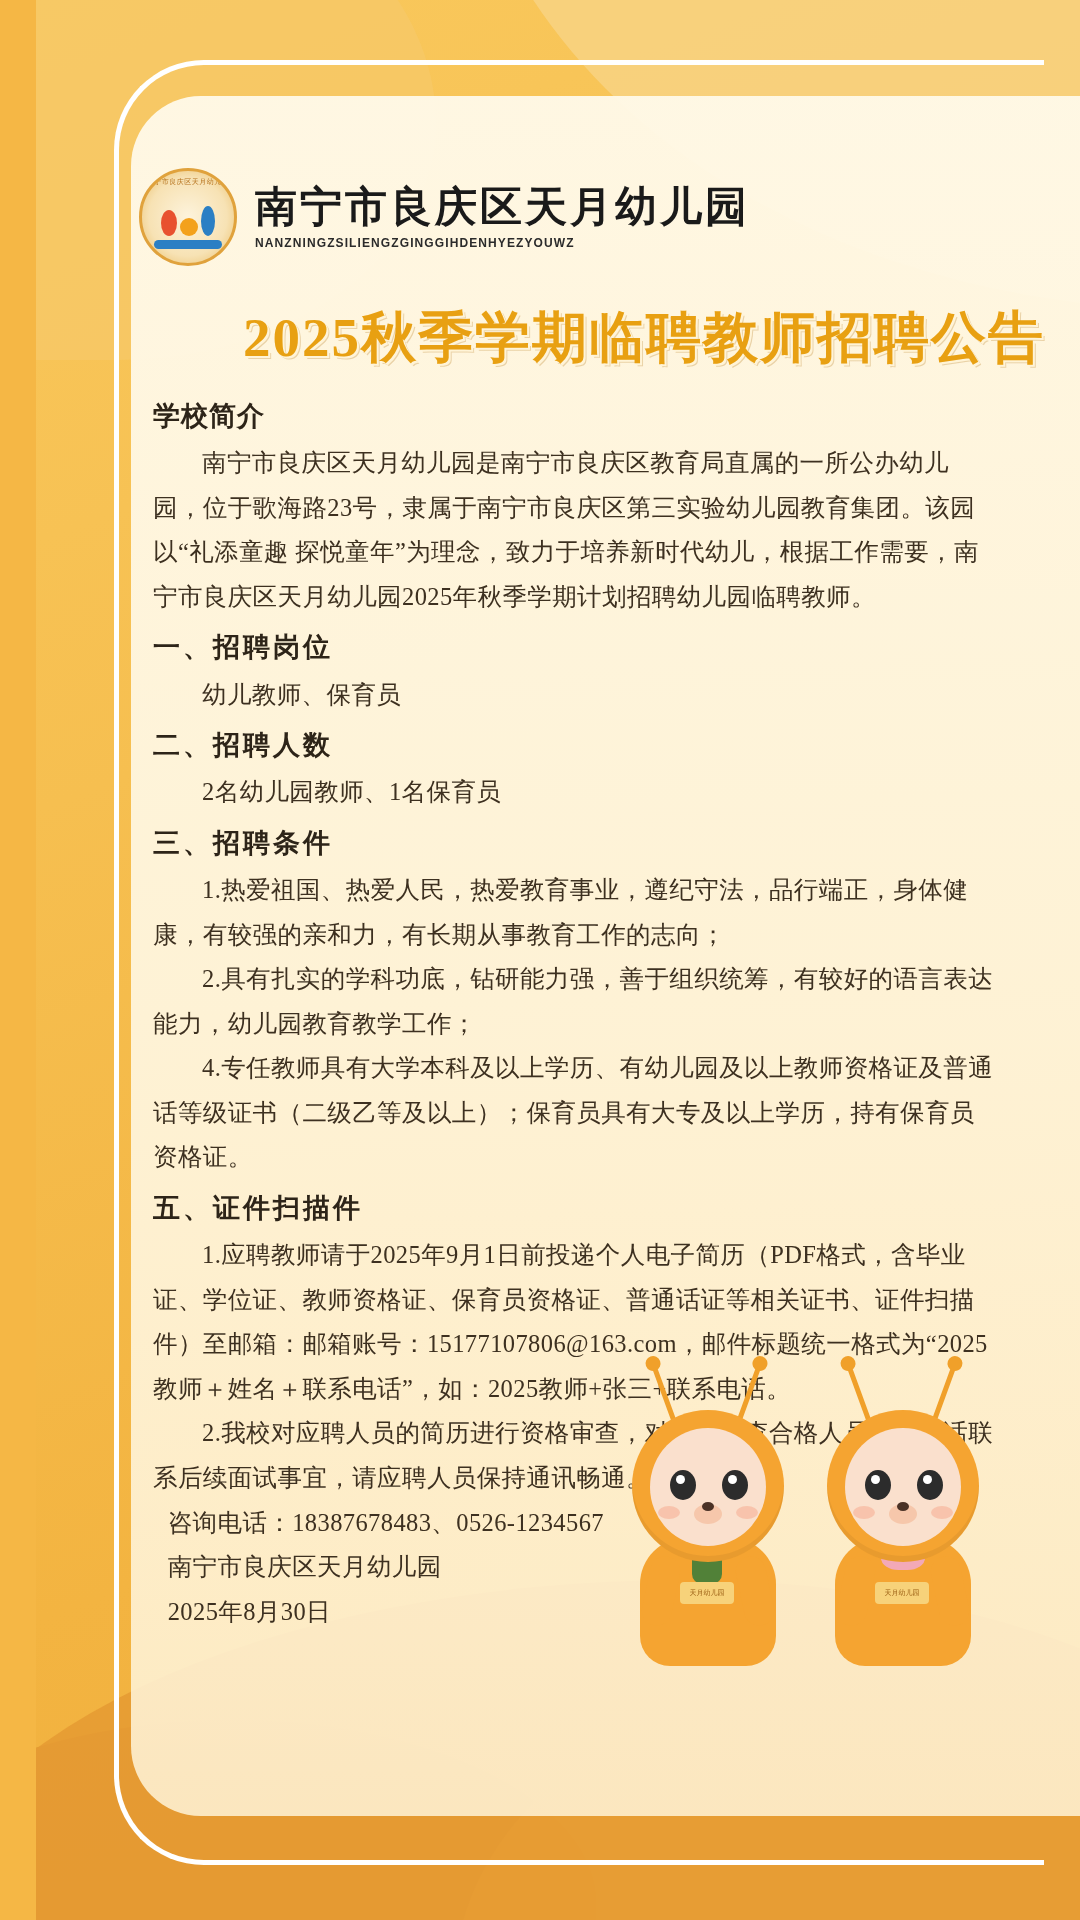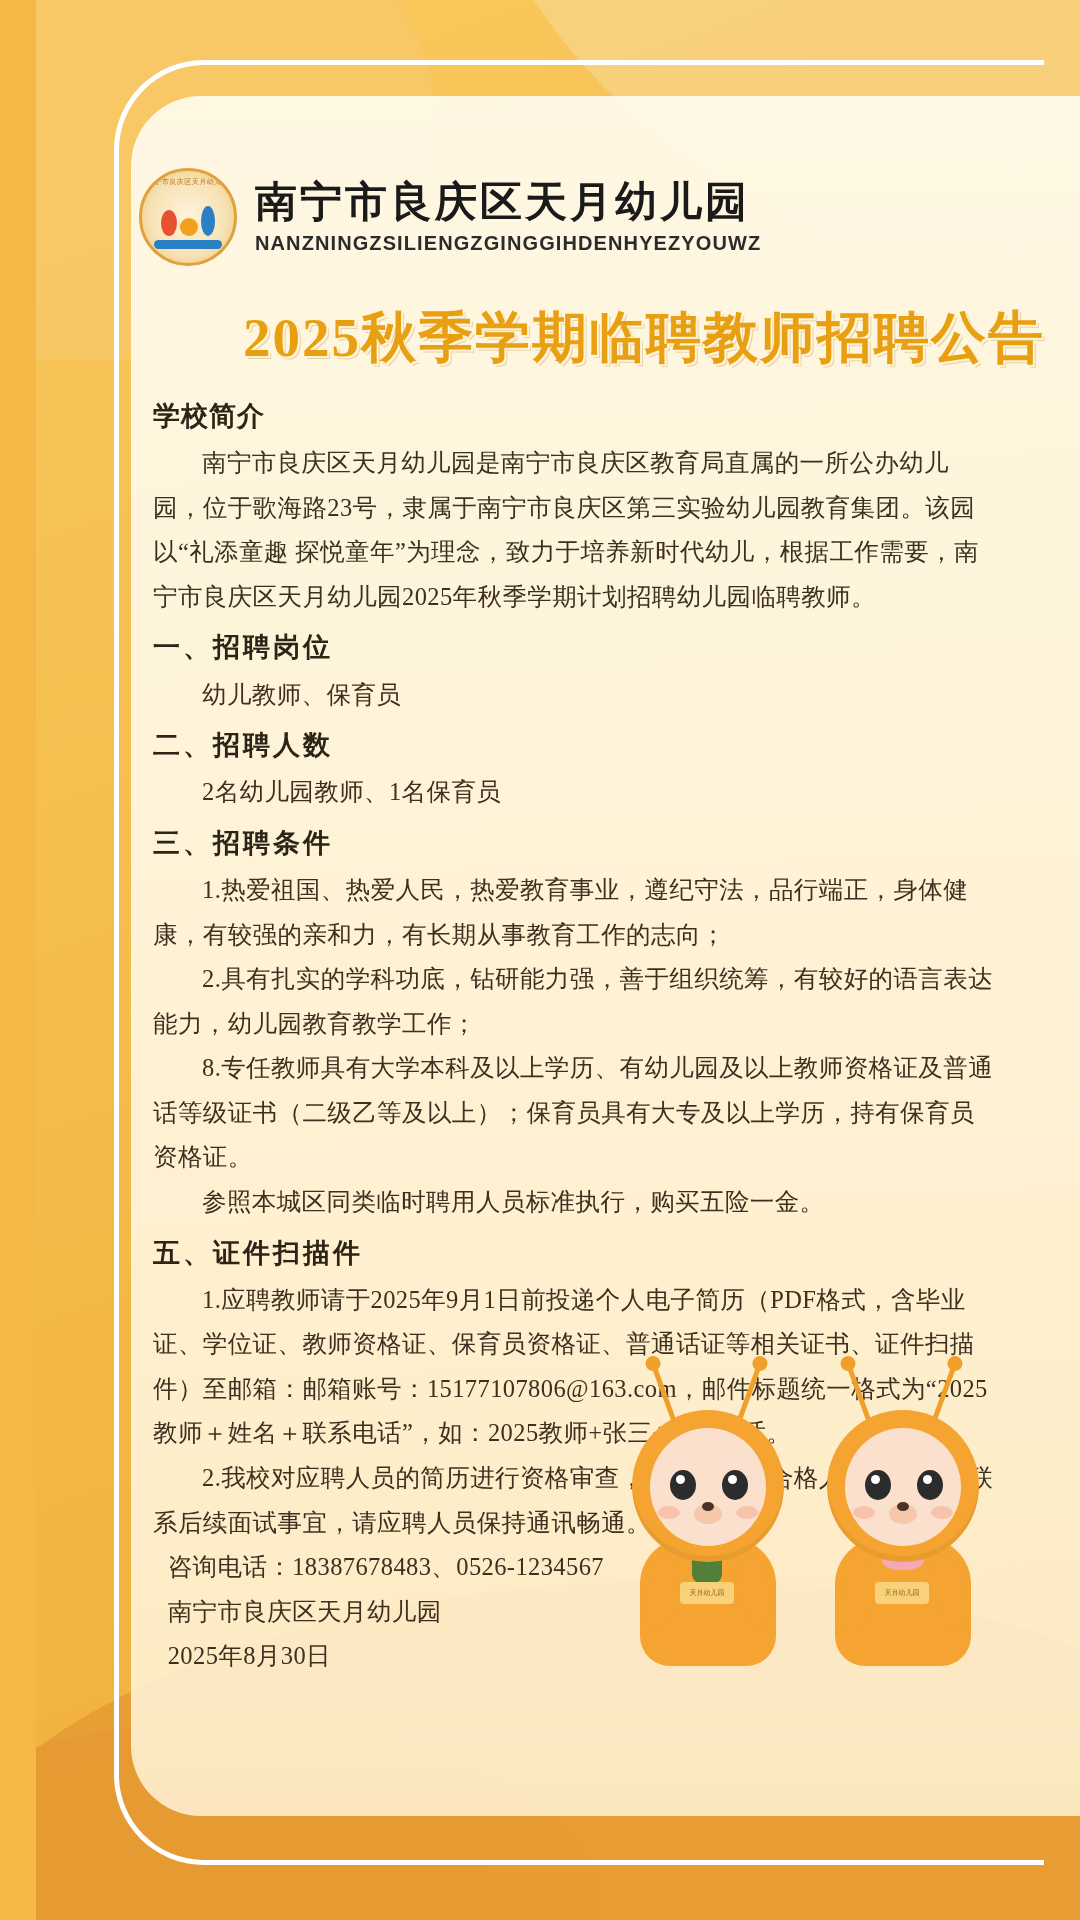--- a/index.html
+++ b/index.html
@@ -161,21 +161,21 @@
   }
   .school-cn {
     font-size: 42px;
     font-weight: bold;
     color: #1a1a1a;
     letter-spacing: 3px;
     line-height: 1.1;
     font-family: "Liberation Serif", serif;
   }
   .school-en {
-    font-size: 20px;
+    font-size: 12px;
     font-weight: bold;
     color: #2b2b2b;
     letter-spacing: 1.1px;
     margin-top: 6px;
     font-family: "Liberation Sans", sans-serif;
   }
   .title {
     position: absolute;
     left: 0;
     right: 0;
@@ -419,23 +419,22 @@
 
       <div class="sec-head num">一、招聘岗位</div>
       <p class="indent1">幼儿教师、保育员</p>
 
       <div class="sec-head num">二、招聘人数</div>
       <p class="indent1">2名幼儿园教师、1名保育员</p>
 
       <div class="sec-head num">三、招聘条件</div>
       <p class="para">1.热爱祖国、热爱人民，热爱教育事业，遵纪守法，品行端正，身体健康，有较强的亲和力，有长期从事教育工作的志向；</p>
       <p class="para">2.具有扎实的学科功底，钻研能力强，善于组织统筹，有较好的语言表达能力，幼儿园教育教学工作；</p>
-      <p class="para">8.专任教师具有大学本科及以上学历、有幼儿园及以上教师资格证及普通话等级证书（二级乙等及以上）；保育员具有大专及以上学历，持有保育员资格证。</p>
-
-      <p class="indent1">参照本城区同类临时聘用人员标准执行，购买五险一金。</p>
+      <p class="para">4.专任教师具有大学本科及以上学历、有幼儿园及以上教师资格证及普通话等级证书（二级乙等及以上）；保育员具有大专及以上学历，持有保育员资格证。</p>
+
 
       <div class="sec-head num">五、证件扫描件</div>
       <p class="para">1.应聘教师请于2025年9月1日前投递个人电子简历（PDF格式，含毕业证、学位证、教师资格证、保育员资格证、普通话证等相关证书、证件扫描件）至邮箱：邮箱账号：15177107806@163.com，邮件标题统一格式为“2025教师＋姓名＋联系电话”，如：2025教师+张三+联系电话。</p>
       <p class="para">2.我校对应聘人员的简历进行资格审查，对资格审查合格人员将会电话联系后续面试事宜，请应聘人员保持通讯畅通。</p>
 
       <p class="contact">咨询电话：18387678483、0526-1234567</p>
       <p class="contact">南宁市良庆区天月幼儿园</p>
       <p class="contact">2025年8月30日</p>
     </div>
 

